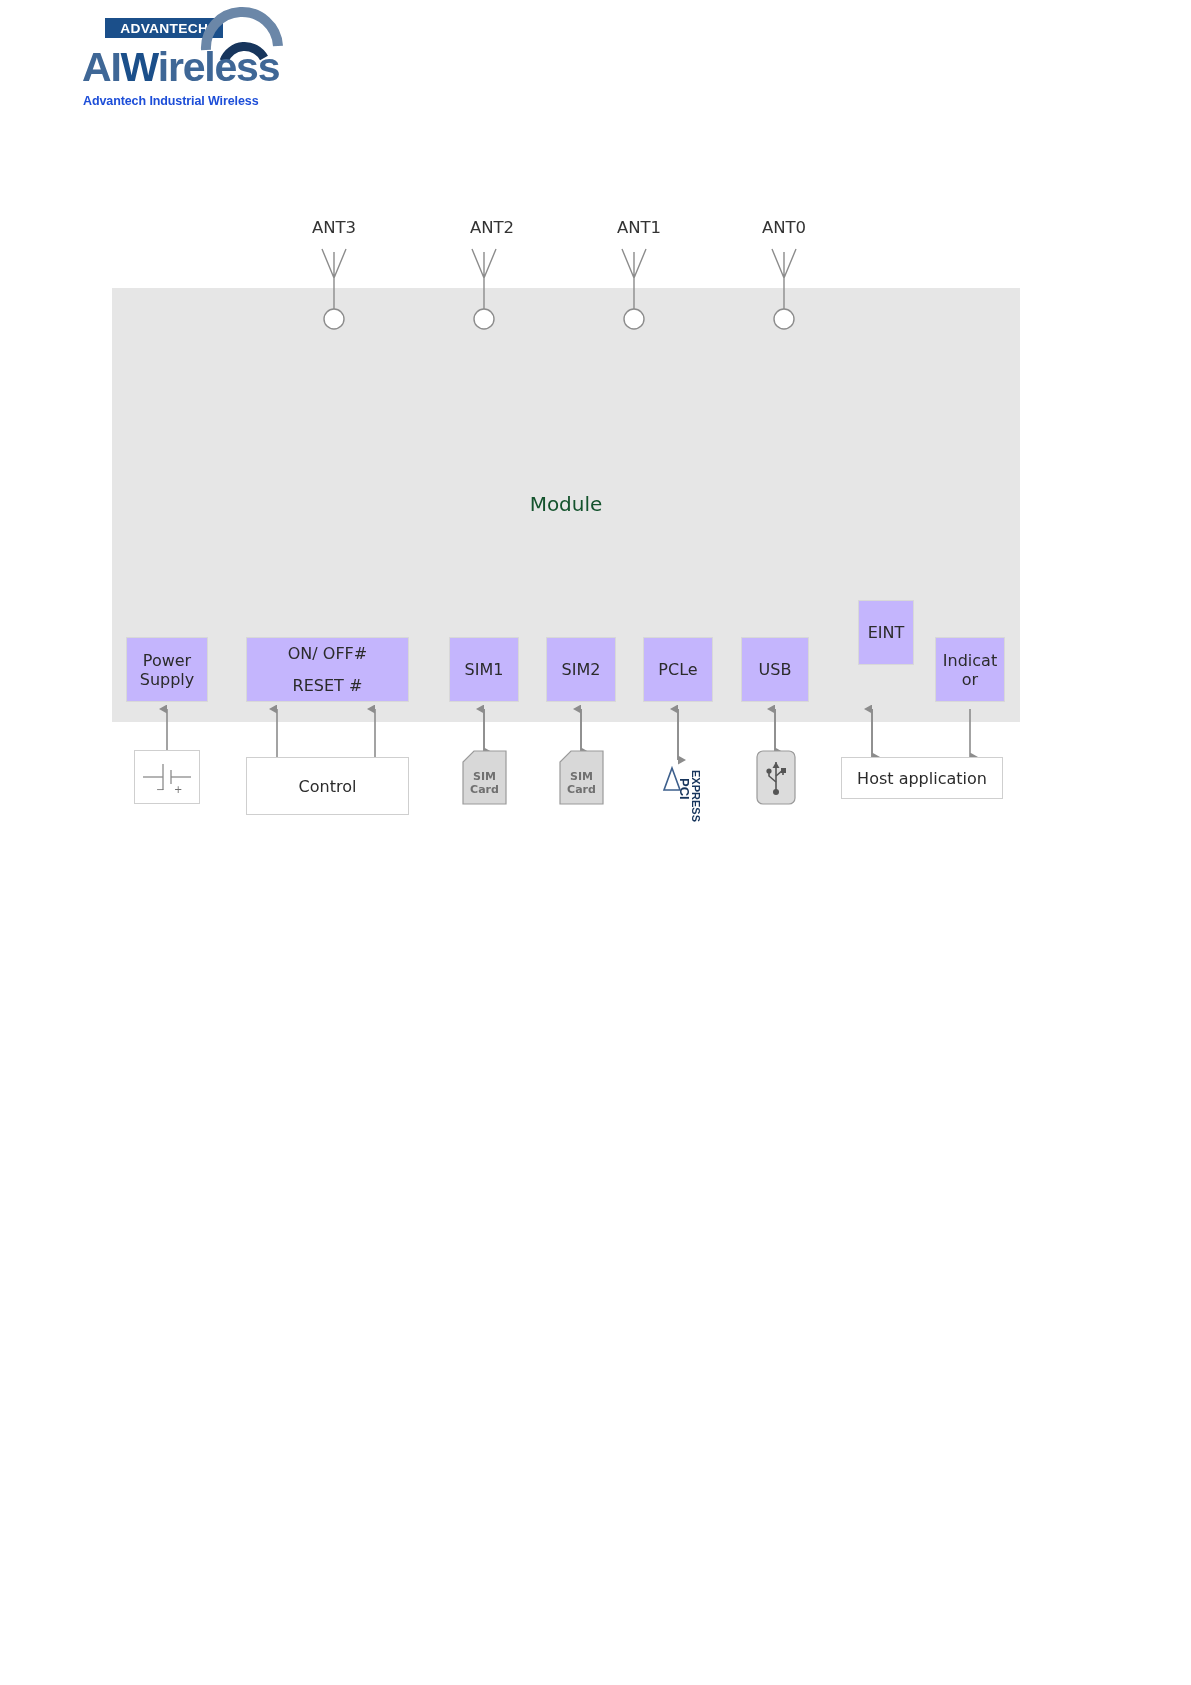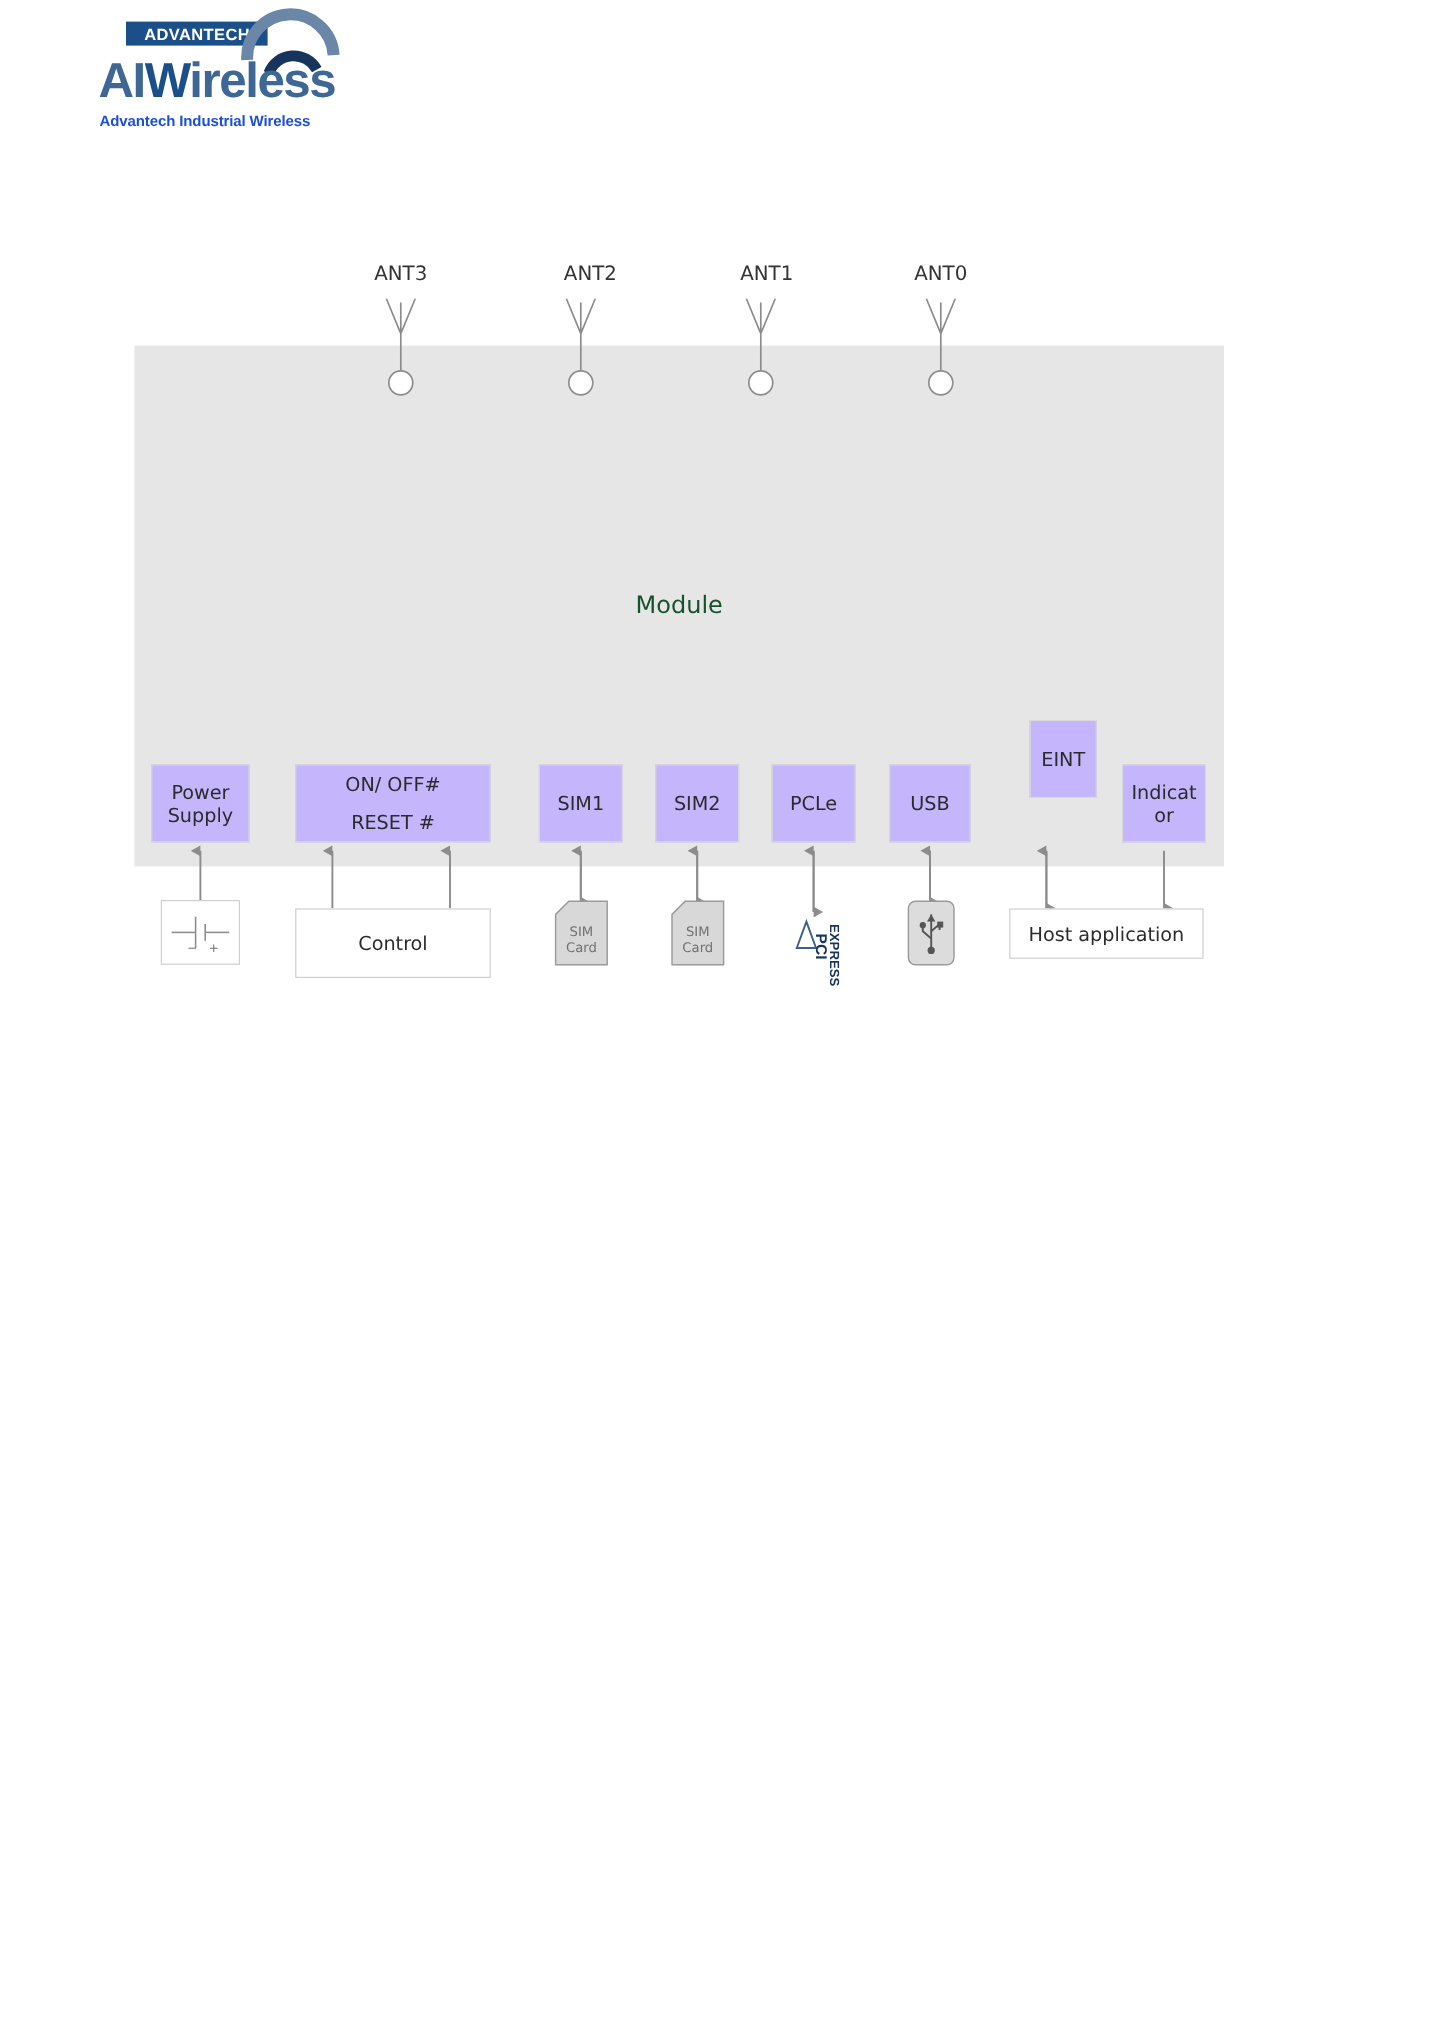--- a/index.html
+++ b/index.html
@@ -66,21 +66,21 @@
 
   .ext-box{
     position:absolute;background:#ffffff;border:1px solid #cfcfcf;
     display:flex;align-items:center;justify-content:center;
     font-size:16px;color:#2b2b2b;box-sizing:border-box;
   }
 
   .simcard{position:absolute;}
   .simcard .txt{
     position:absolute;left:0;top:20px;width:100%;text-align:center;
-    font-size:11px;color:#707070;line-height:13px;
+    font-size:11px;color:#707070;line-height:13px;font-weight:bold;
   }
 
   .pcie-logo{
     position:absolute;font-family:"Liberation Sans", sans-serif;
     color:#2d4f7c;font-weight:bold;
   }
   svg{overflow:visible;}
 </style>
 </head>
 <body>

